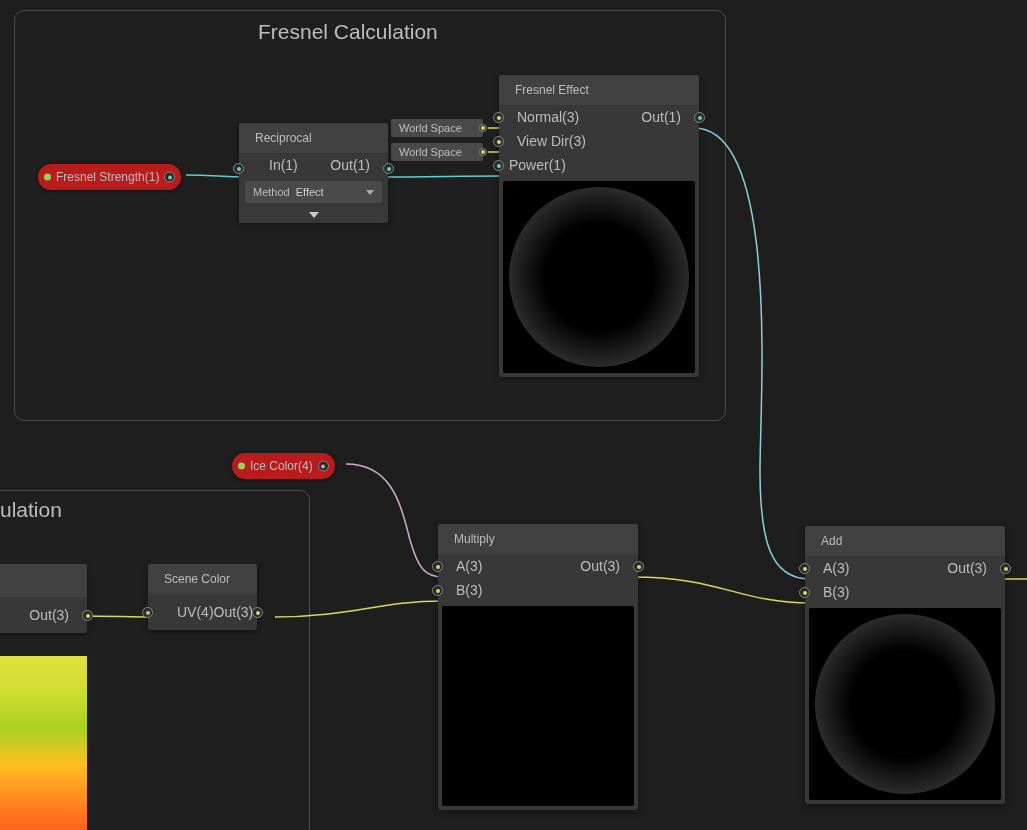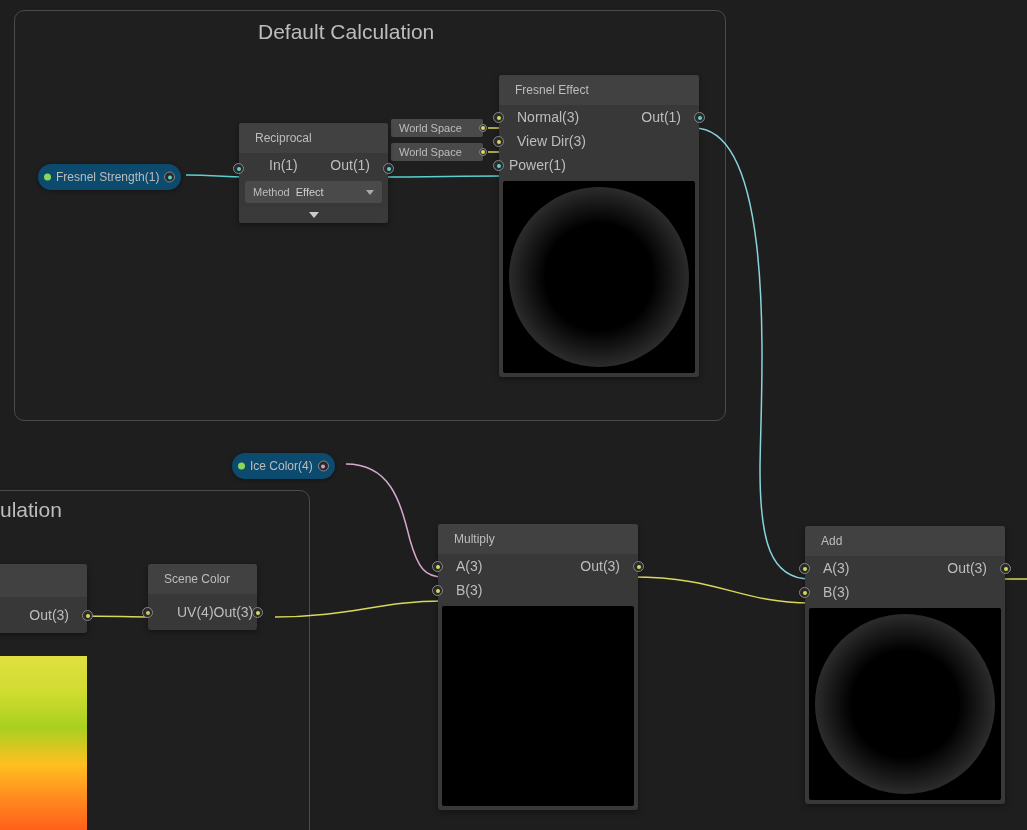--- a/index.html
+++ b/index.html
@@ -83,21 +83,21 @@
   .port .inner {
     width: 4px; height: 4px; border-radius: 50%;
   }
   .inner.cyan { background: #5ad0d0; }
   .inner.yellow { background: #d8d85a; }
   .inner.yellowish { background: #d0c85a; }
   .inner.pink { background: #d89ac8; }
 
   .pill {
     position: absolute;
-    background: #0c4a6e;
+    background: #b91c1c;
     border-radius: 14px;
     box-shadow: 0 1px 4px rgba(0,0,0,0.4);
     padding: 6px 22px 6px 18px;
     font-size: 12px;
     color: #bdbdbd;
     z-index: 2;
   }
   .pill .port.param {
     left: 6px;
     top: 50%;
@@ -177,21 +177,21 @@
   }
   .black-preview {
     position: absolute;
     background: #000;
   }
 </style>
 </head>
 <body>
 
 <div class="group-box" style="left:14px; top:10px; width:712px; height:411px;"></div>
-<div class="group-title" style="left:258px; top:20px;">Default Calculation</div>
+<div class="group-title" style="left:258px; top:20px;">Fresnel Calculation</div>
 
 <div class="group-box" style="left:-40px; top:490px; width:350px; height:370px;"></div>
 <div class="group-title" style="left:0px; top:498px;">ulation</div>
 
 <svg class="wires">
 
   <path d="M 186 175 C 215 175, 220 177, 248 177" stroke="#5ad0d0" stroke-width="1.5" fill="none"></path>
 
   <path d="M 370 177 C 440 177, 450 176, 504 176" stroke="#5ad0d0" stroke-width="1.5" fill="none"></path>
 

